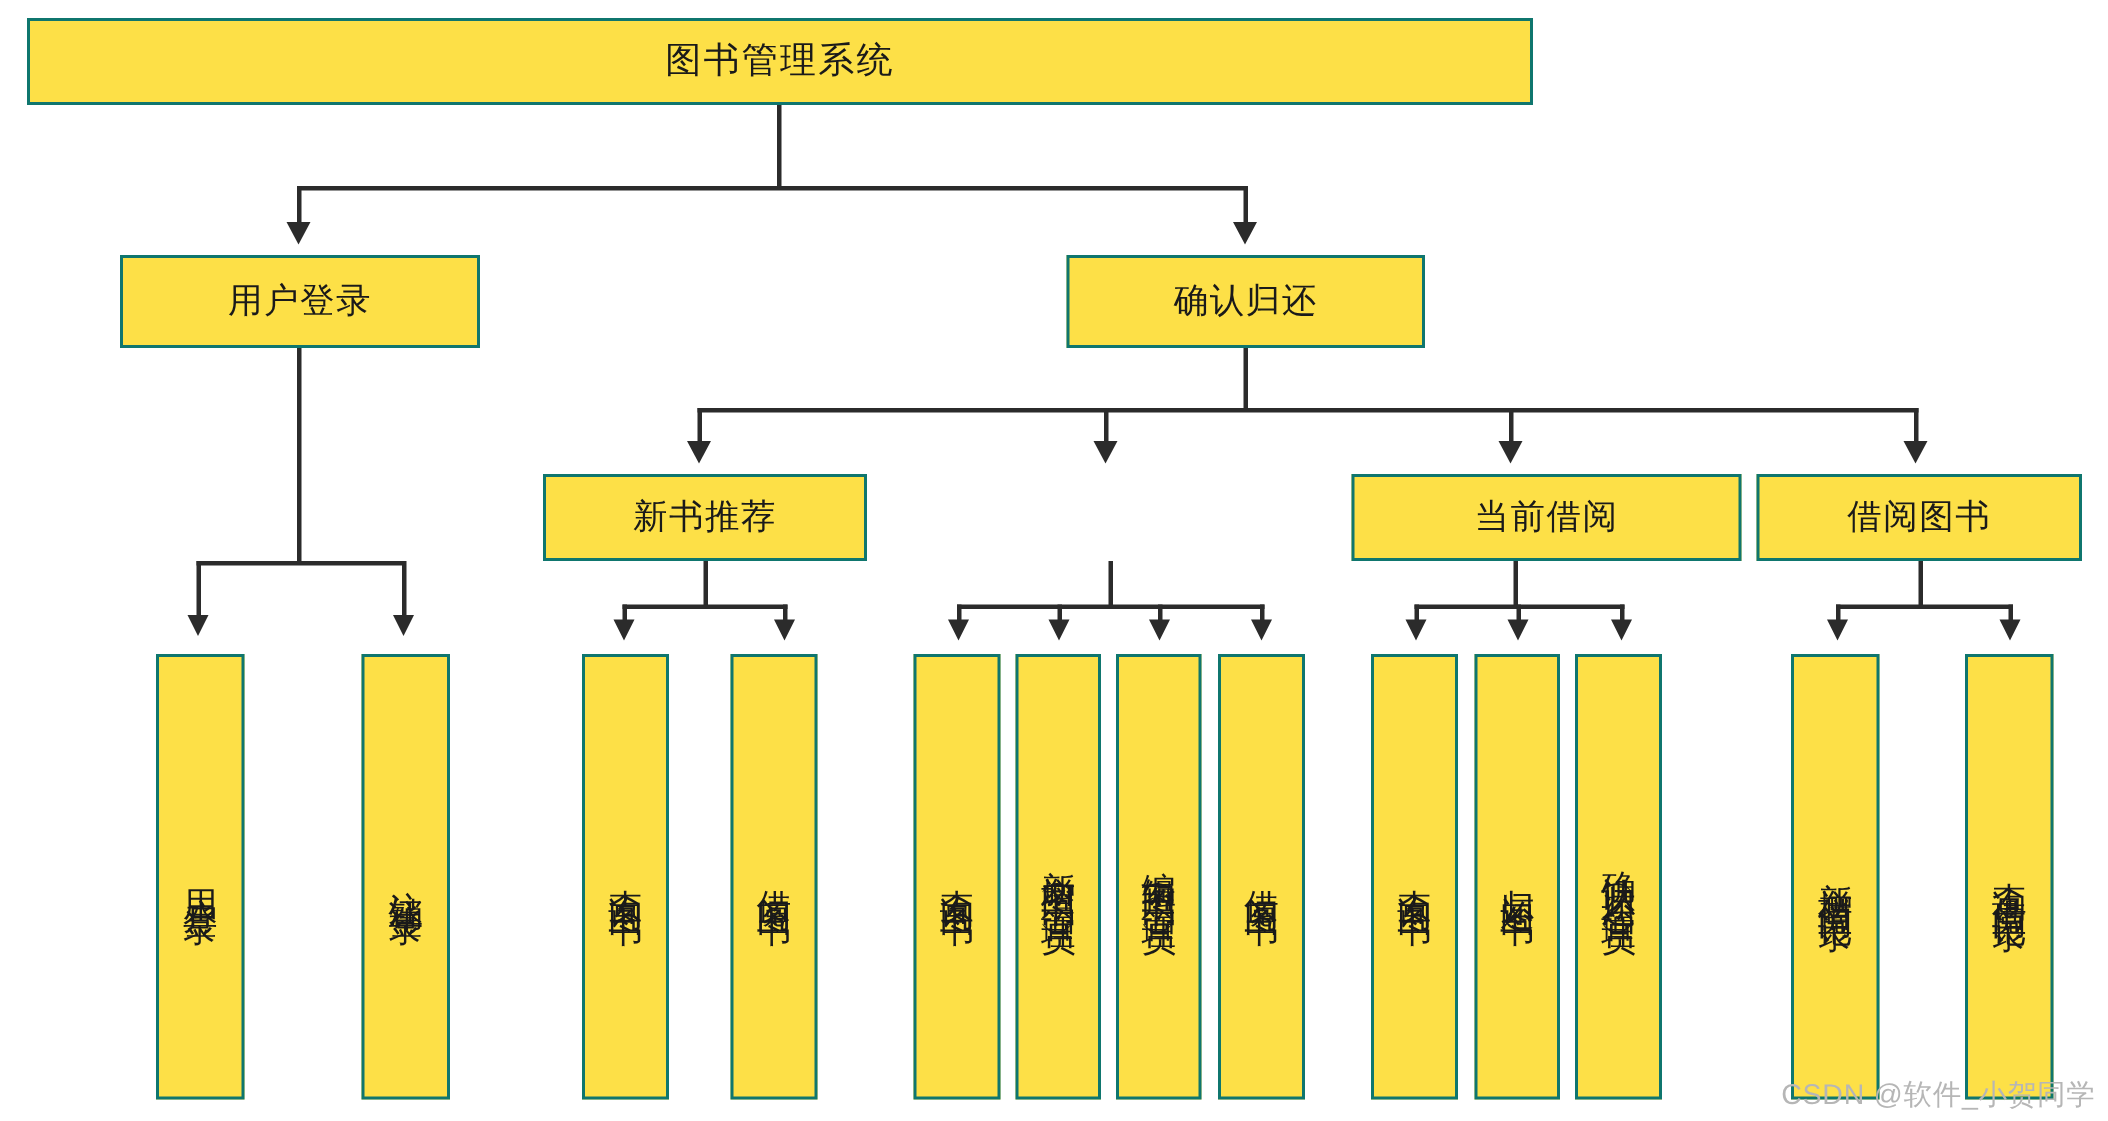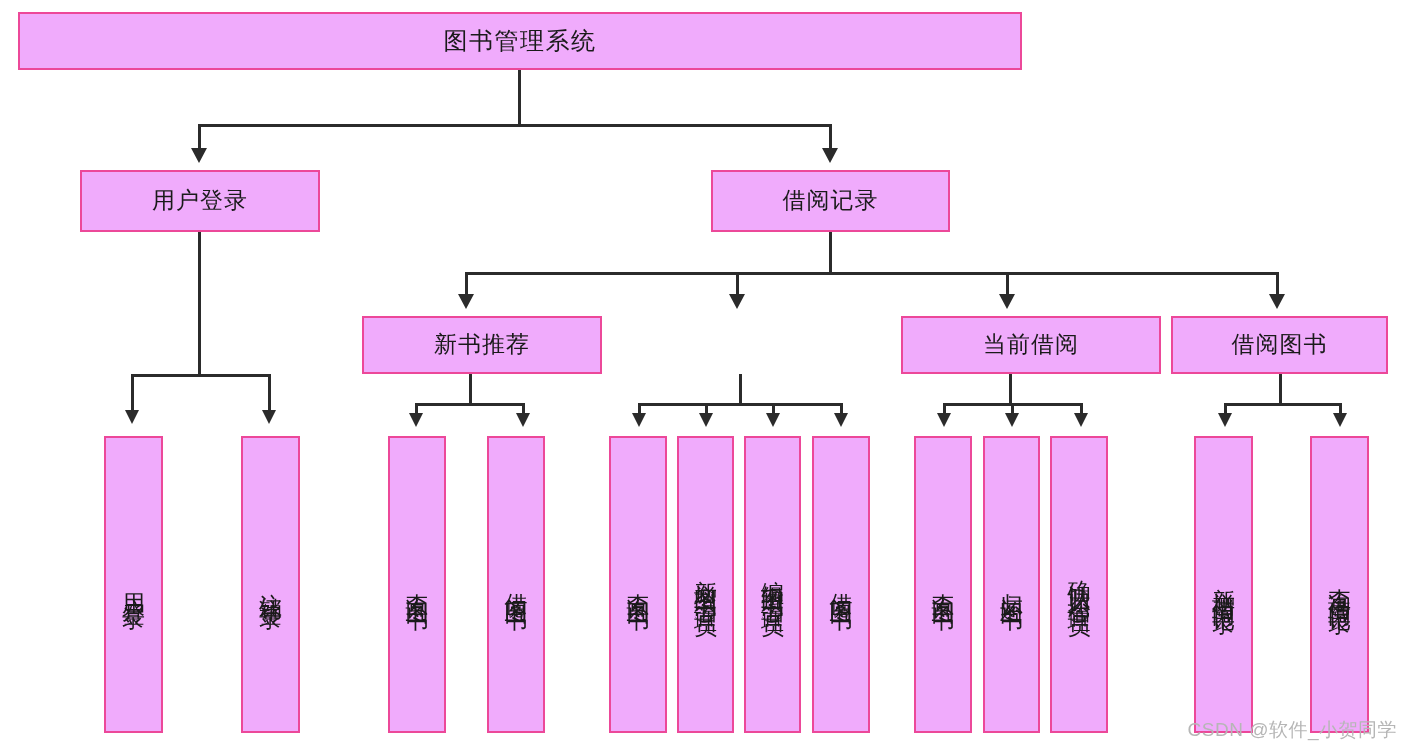--- a/index.html
+++ b/index.html
@@ -8,22 +8,22 @@
   #canvas{
     position:relative;
     width:1405px;
     height:747px;
     background:#ffffff;
     overflow:hidden;
   }
   .node{
     position:absolute;
     box-sizing:border-box;
-    background:#f0abfc;
-    border:2px solid #ec4899;
+    background:#fde047;
+    border:2px solid #0f766e;
     display:flex;
     align-items:center;
     justify-content:center;
     color:#1a1a1a;
   }
   .node .lbl{
     display:block;
     white-space:nowrap;
     line-height:1.12;
   }
@@ -91,42 +91,42 @@
   <div class="ln hln" style="left:198px;top:124px;width:634px;"></div>
   <div class="ln vln" style="left:198px;top:124px;height:25px;"></div>
   <div class="ln vln" style="left:829px;top:124px;height:25px;"></div>
   <div class="arrow" style="left:191px;top:148px;"></div>
   <div class="arrow" style="left:822px;top:148px;"></div>
 
   <div class="node h" style="left:80px;top:170px;width:240px;height:62px;">
     <span class="lbl">用户登录</span>
   </div>
   <div class="node h" style="left:711px;top:170px;width:239px;height:62px;">
-    <span class="lbl">借阅记录</span>
+    <span class="lbl">确认归还</span>
   </div>
 
   <div class="ln vln" style="left:198px;top:232px;height:144px;"></div>
   <div class="ln hln" style="left:131px;top:374px;width:139px;"></div>
   <div class="ln vln" style="left:131px;top:374px;height:38px;"></div>
   <div class="ln vln" style="left:268px;top:374px;height:38px;"></div>
   <div class="arrow sm" style="left:125px;top:410px;"></div>
   <div class="arrow sm" style="left:262px;top:410px;"></div>
 
   <div class="ln vln" style="left:829px;top:232px;height:42px;"></div>
   <div class="ln hln" style="left:465px;top:272px;width:814px;"></div>
   <div class="ln vln" style="left:465px;top:272px;height:24px;"></div>
   <div class="ln vln" style="left:736px;top:272px;height:24px;"></div>
   <div class="ln vln" style="left:1006px;top:272px;height:24px;"></div>
   <div class="ln vln" style="left:1276px;top:272px;height:24px;"></div>
   <div class="arrow" style="left:458px;top:294px;"></div>
   <div class="arrow" style="left:729px;top:294px;"></div>
   <div class="arrow" style="left:999px;top:294px;"></div>
   <div class="arrow" style="left:1269px;top:294px;"></div>
 
-  <div class="node h" style="left:362px;top:316px;width:240px;height:58px;">
+  <div class="node h" style="left:362px;top:316px;width:216px;height:58px;">
     <span class="lbl">新书推荐</span>
   </div>
   <div class="node h" style="left:901px;top:316px;width:260px;height:58px;">
     <span class="lbl">当前借阅</span>
   </div>
   <div class="node h" style="left:1171px;top:316px;width:217px;height:58px;">
     <span class="lbl">借阅图书</span>
   </div>
 
   <div class="ln vln" style="left:469px;top:374px;height:32px;"></div>

